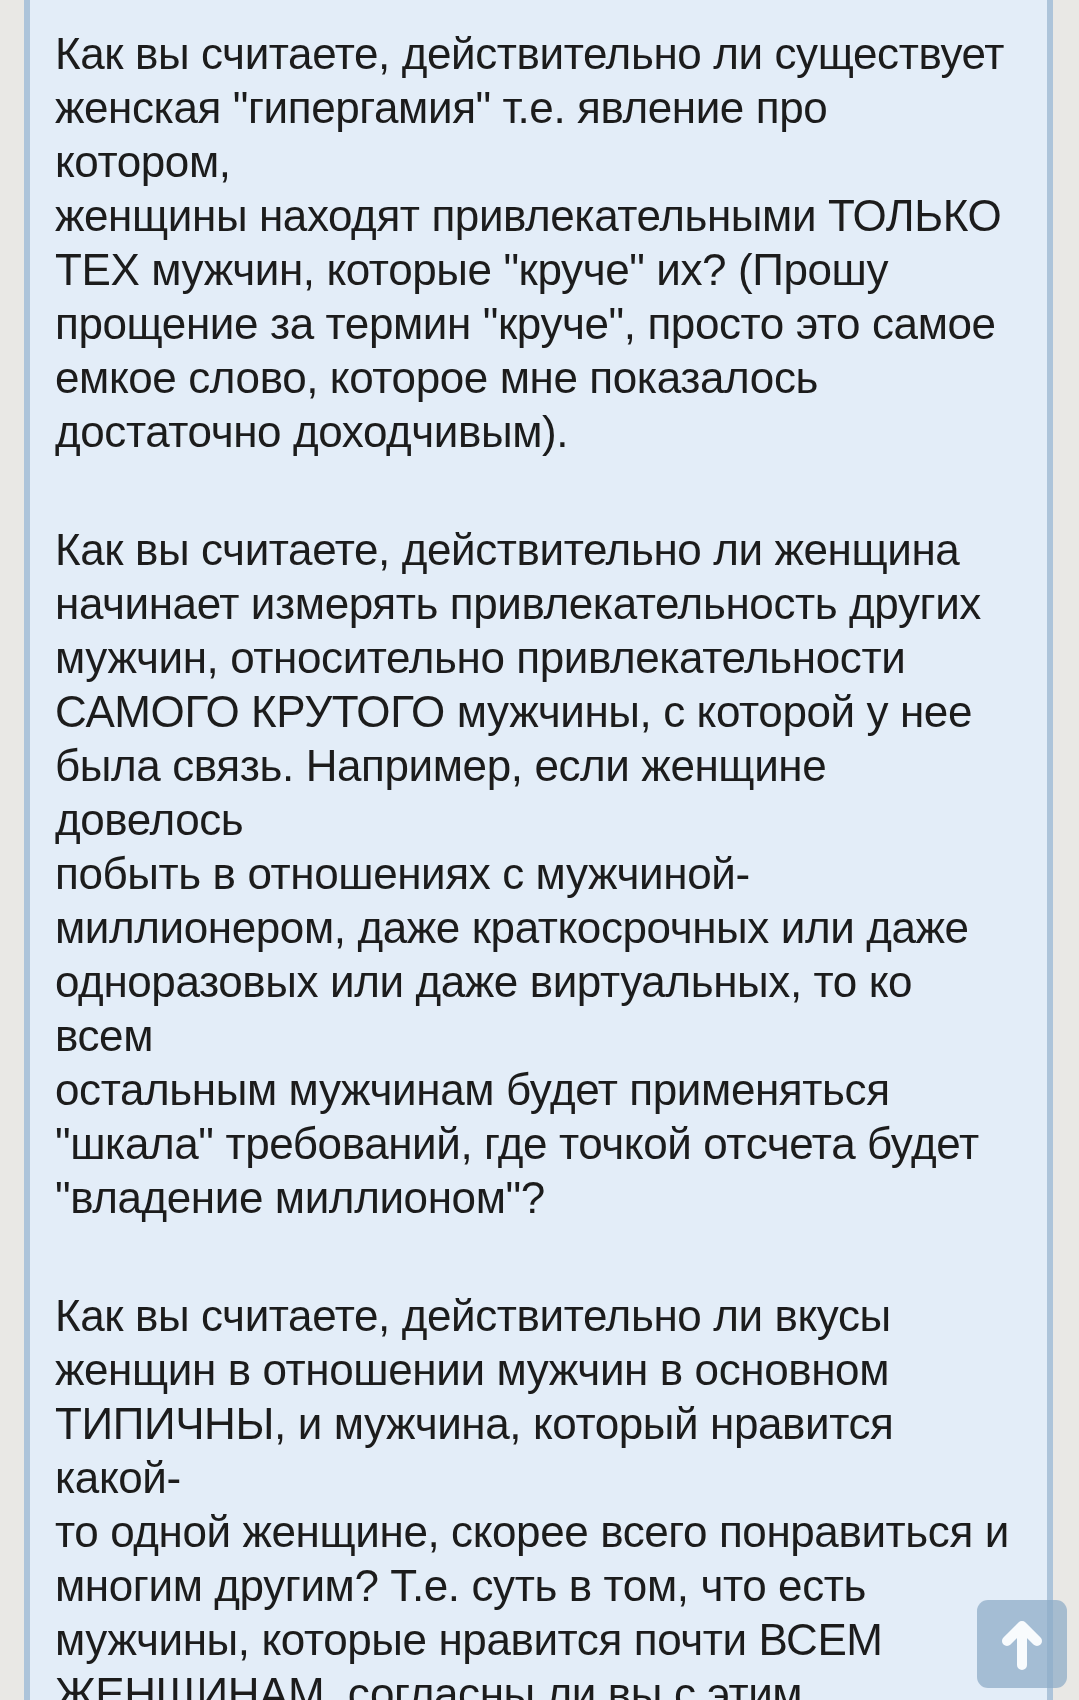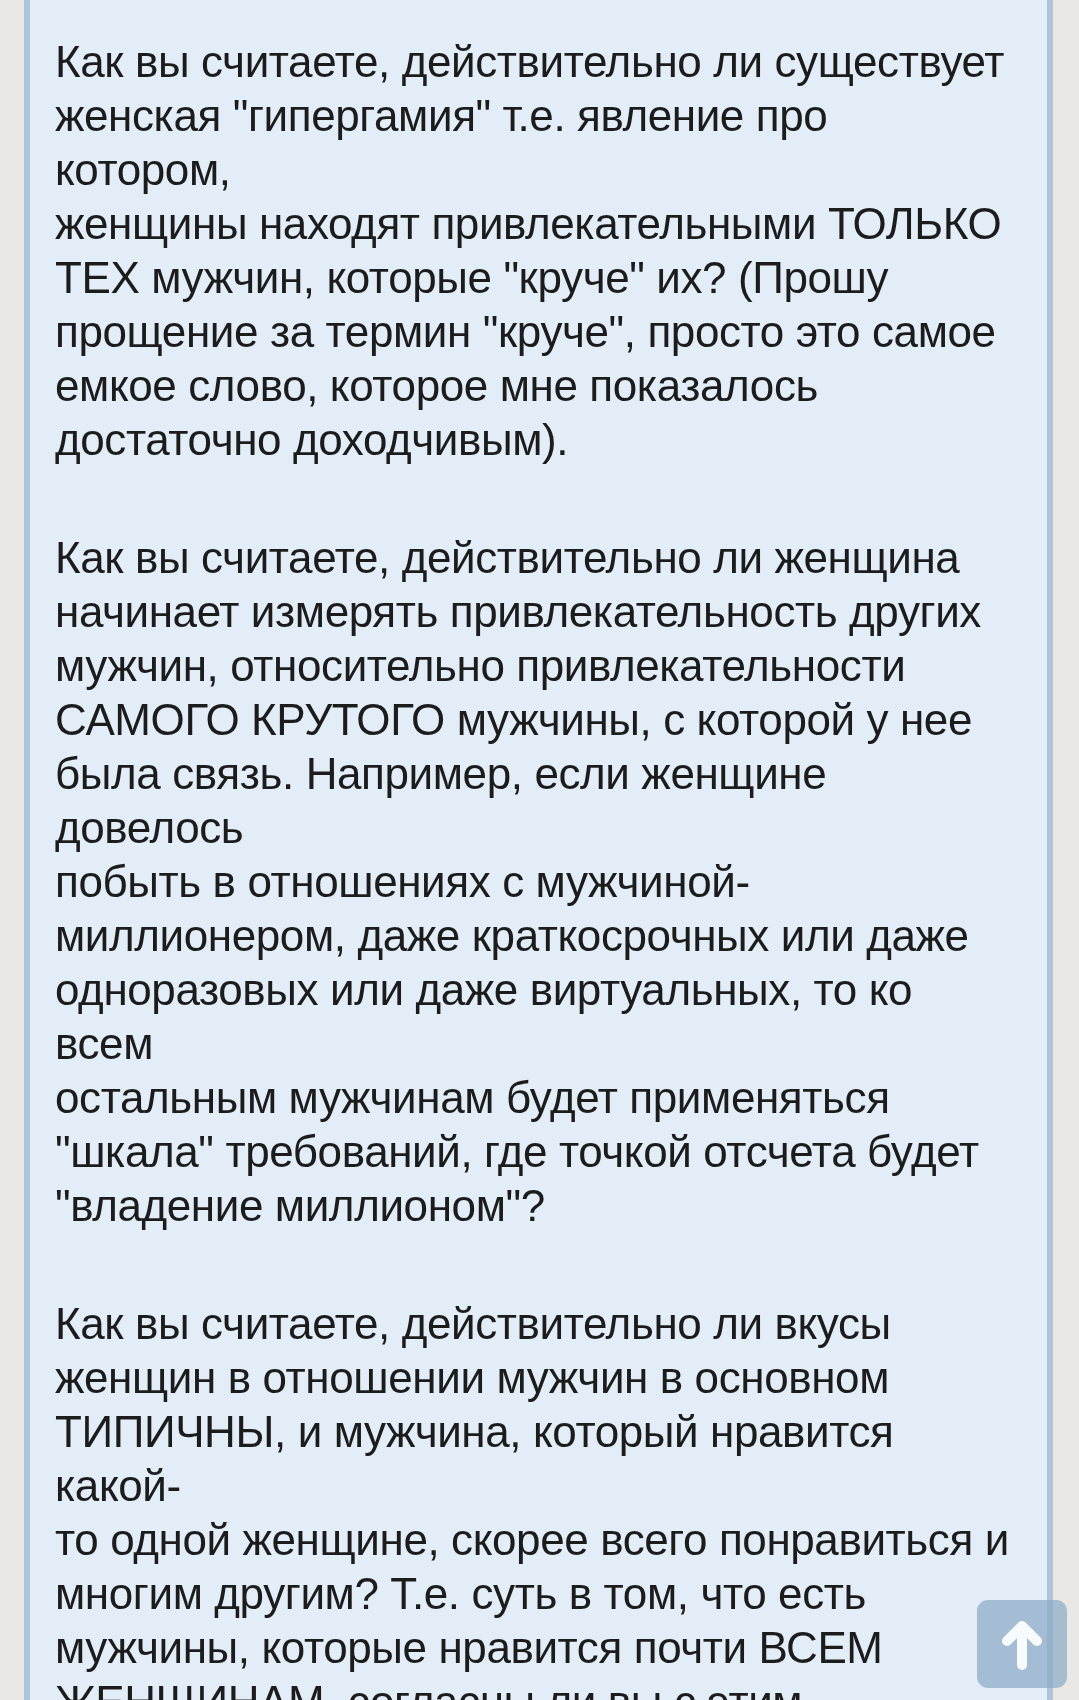--- a/index.html
+++ b/index.html
@@ -20,21 +20,21 @@
     right: 26px;
     top: 0;
     bottom: 0;
     box-sizing: border-box;
     background: var(--quote-bg, #e3edf8);
     border-left: 6px solid var(--quote-border, #adc4da);
     border-right: 6px solid var(--quote-border, #adc4da);
     padding: 27px 36px 0 25px;
   }
   .quote-paragraph {
-    margin: 8px 0 64px 0;
+    margin: 0 0 64px 0;
     font-size: 44px;
     line-height: 54px;
     letter-spacing: -0.4px;
     color: var(--text-color, #1c1c1c);
     white-space: pre-line;
   }
   .scroll-top-btn {
     position: absolute;
     right: 12px;
     bottom: 12px;

